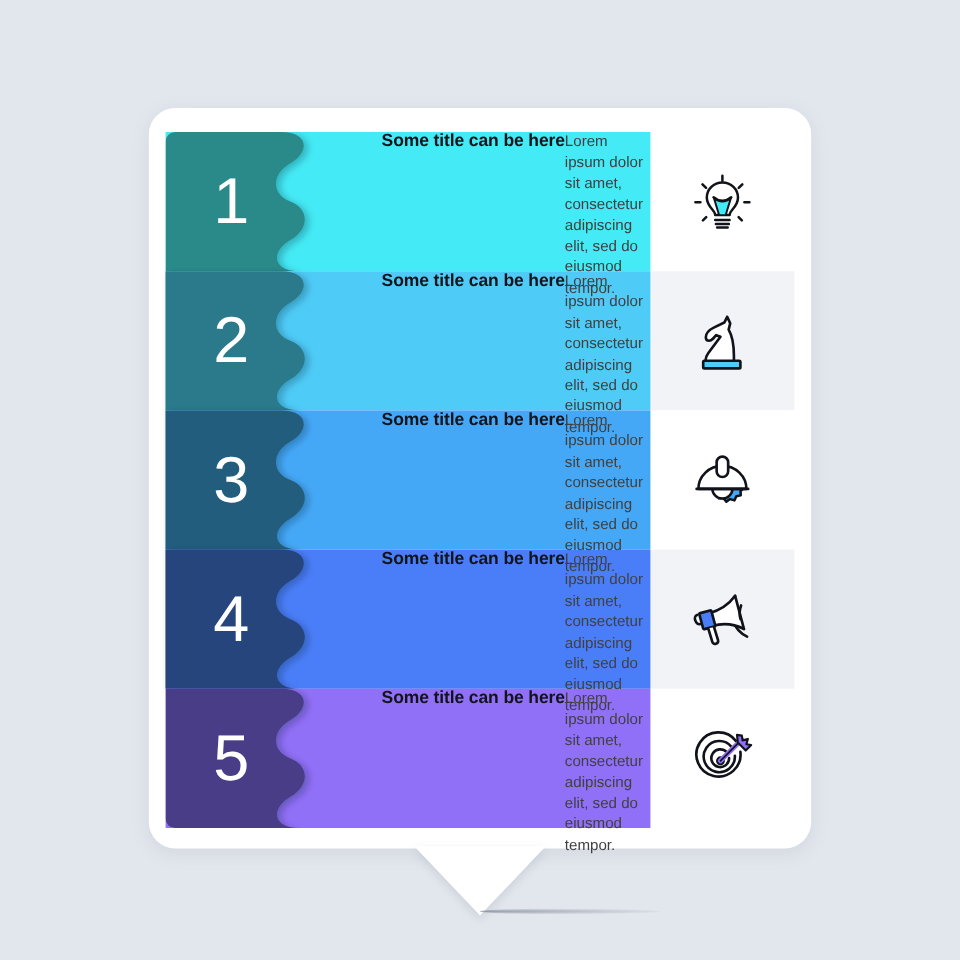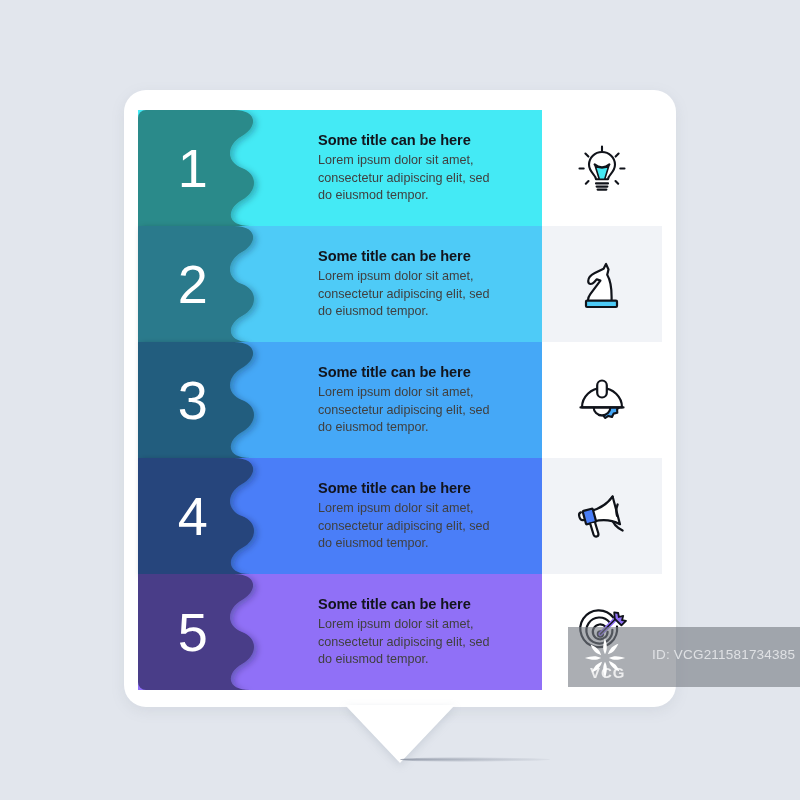--- a/index.html
+++ b/index.html
@@ -125,21 +125,21 @@
   }
 
   
   .text-block {
     position: absolute;
     left: 180px;
     top: 0;
     width: 220px;
     height: 116px;
     display: flex;
-    flex-direction: column;
+    flex-direction: row;
     justify-content: center;
     z-index: 4;
   }
   .t-title {
     font-size: 14.6px;
     font-weight: 700;
     color: #12141c;
     letter-spacing: -0.1px;
     margin-bottom: 4px;
     line-height: 1.15;
@@ -359,30 +359,15 @@
           <circle cx="26.4" cy="29" r="2.6" fill="#10131a"></circle>
         </g>
         <path d="M26.4 29 L44 11.4" stroke="#9070f7" stroke-width="4.2" stroke-linecap="round"></path>
         <path d="M26.4 29 L44 11.4" stroke="#10131a" stroke-width="1.4" stroke-linecap="round" fill="none"></path>
         <path d="M40.2 7.4 l4 .6 .6 4 4.4 -1.2 -1.2 4.4 4 .6 -4.6 4.6 -2.4 -2.4 -4.2 -4.2 Z" fill="#9070f7" stroke="#10131a" stroke-width="1.8" stroke-linejoin="round"></path>
       </svg>
     </div>
   </div>
     </div>
 
-  <div class="wm">
-    <svg class="wm-logo" viewBox="0 0 48 48">
-      <g fill="#ffffff">
-        <path d="M24 3 C26 10 27 14 24 20 C21 14 22 10 24 3 Z"></path>
-        <path d="M45 24 C38 26 34 27 28 24 C34 21 38 22 45 24 Z"></path>
-        <path d="M24 45 C22 38 21 34 24 28 C27 34 26 38 24 45 Z"></path>
-        <path d="M3 24 C10 22 14 21 20 24 C14 27 10 26 3 24 Z"></path>
-        <path d="M38 9 C35 15 33 18 27 20 C29 14 32 11 38 9 Z"></path>
-        <path d="M39 38 C33 35 30 33 28 27 C34 29 37 32 39 38 Z"></path>
-        <path d="M10 39 C13 33 15 30 21 28 C19 34 16 37 10 39 Z"></path>
-        <path d="M9 10 C15 13 18 15 20 21 C14 19 11 16 9 10 Z"></path>
-      </g>
-    </svg>
-    <span class="wm-id">ID: VCG211581734385</span>
-  </div>
   <div class="wm-vcg">VCG</div>
 
 </div>
 
 </body></html>

